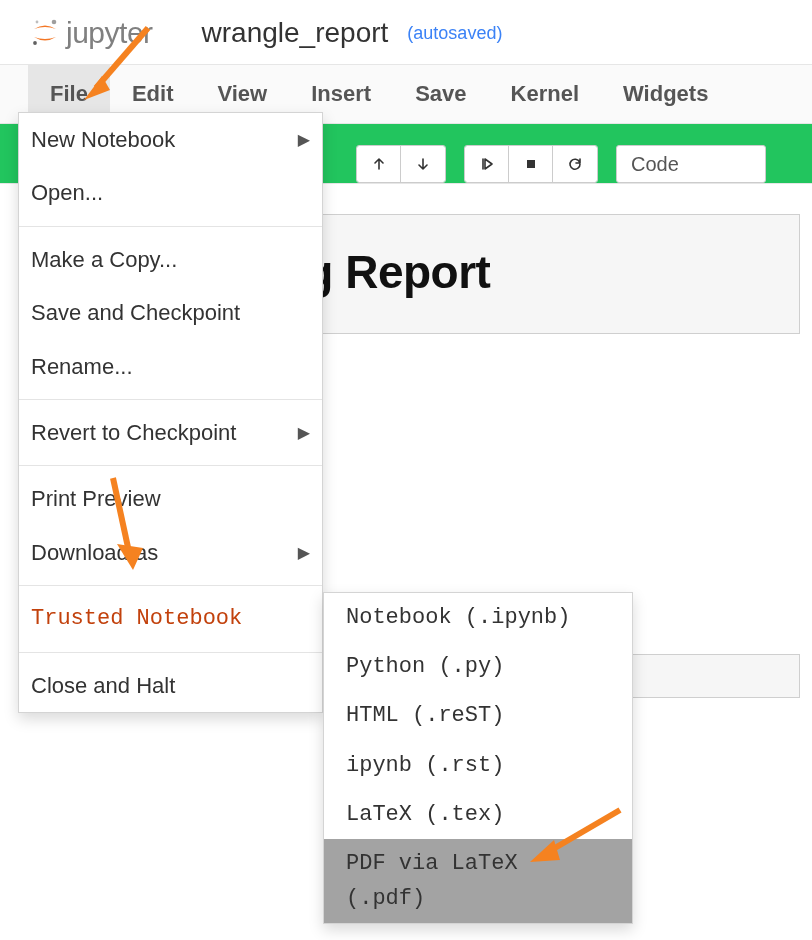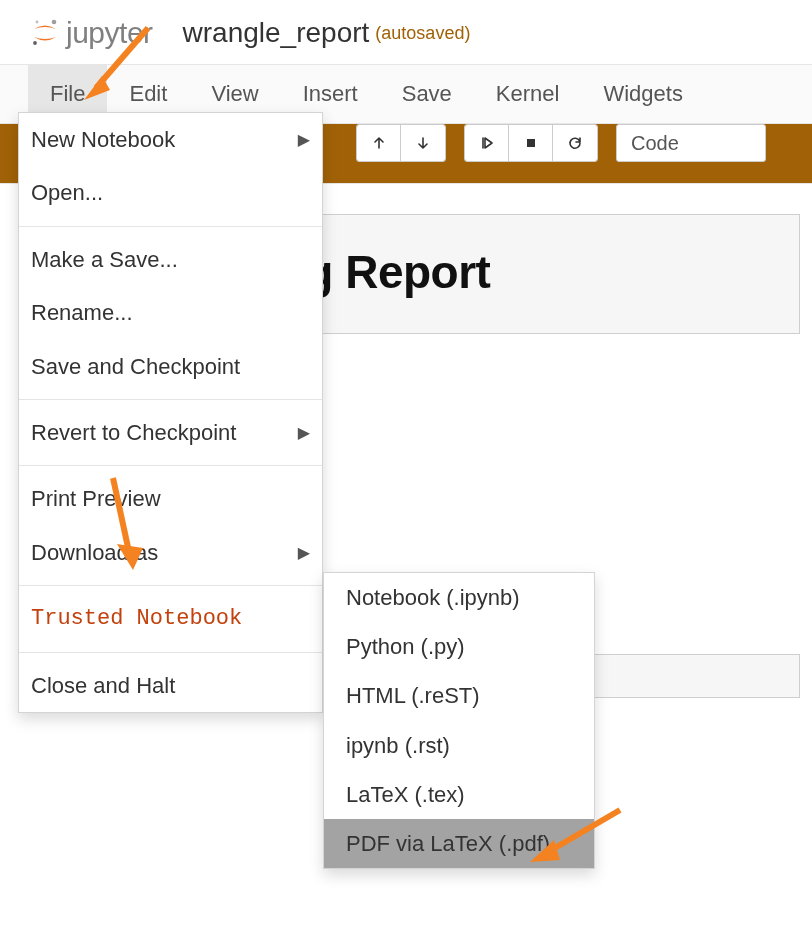--- a/index.html
+++ b/index.html
@@ -13,20 +13,21 @@
     overflow: hidden;
     position: relative;
   }
 
   
   .header {
     display: flex;
     align-items: center;
     padding: 10px 18px 8px 30px;
     height: 64px;
+    gap: 19px;
   }
   .logo {
     display: flex;
     align-items: center;
     gap: 6px;
   }
   .logo-text {
     font-size: 30px;
     color: #808080;
     letter-spacing: -0.5px;
@@ -41,55 +42,55 @@
   }
   .logo-mark svg { width: 30px; height: 30px; display: block; }
 
   .nb-title {
     margin-left: 30px;
     font-size: 28px;
     color: #333;
   }
   .nb-autosave {
     font-size: 18px;
-    color: #a16207;
-    margin-left: 6px;
+    color: #3b82f6;
   }
 
   
   .menubar {
     display: flex;
     align-items: stretch;
     border-top: 1px solid #e6e6e6;
     border-bottom: 1px solid #e6e6e6;
     height: 60px;
     padding-left: 28px;
     background: #fafafa;
+    font-weight: bold;
   }
   .menu-item {
     padding: 0 22px;
     display: flex;
     align-items: center;
     font-size: 22px;
     color: #555;
     cursor: pointer;
   }
   .menu-item.active {
     background: #e6e6e6;
   }
 
   
   .toolbar {
     display: flex;
-    align-items: flex-start;
+    align-items: flex-end;
     height: 60px;
     padding-left: 28px;
     border-bottom: 1px solid #e6e6e6;
     gap: 18px;
-    background: #a16207;
+    background: #22c55e;
   }
   .tb-group {
     display: flex;
     border: 1px solid #ccc;
     border-radius: 3px;
     overflow: hidden;
     height: 38px;
   }
   .tb-btn {
     width: 44px;
@@ -175,22 +176,23 @@
     background: #e4e4e4;
     margin: 6px 0;
   }
   .dd-caret {
     font-size: 16px;
     color: #555;
   }
 
   .dd-sub {
     left: 323px;
-    top: 572px;
-    width: 272px;
+    top: 592px;
+    width: 310px;
+    font-family: Liberation Mono, monospace;
   }
   .dd-sub .dd-item { padding: 7px 22px; line-height: 1.6; }
   .dd-sub .dd-item.highlight { background: #a3a3a3; }
 
   
   .arrow {
     position: absolute;
     z-index: 100;
     pointer-events: none;
   }
@@ -277,27 +279,27 @@
 <div class="dropdown dd-file">
   <div class="dd-item">
     <span>New Notebook</span>
     <span class="dd-caret">▶</span>
   </div>
   <div class="dd-item">
     <span>Open...</span>
   </div>
   <div class="dd-sep"></div>
   <div class="dd-item">
-    <span>Make a Save...</span>
+    <span>Make a Copy...</span>
+  </div>
+  <div class="dd-item">
+    <span>Save and Checkpoint</span>
   </div>
   <div class="dd-item">
     <span>Rename...</span>
-  </div>
-  <div class="dd-item">
-    <span>Save and Checkpoint</span>
   </div>
   <div class="dd-sep"></div>
   <div class="dd-item">
     <span>Revert to Checkpoint</span>
     <span class="dd-caret">▶</span>
   </div>
   <div class="dd-sep"></div>
   <div class="dd-item">
     <span>Print Preview</span>
   </div>

